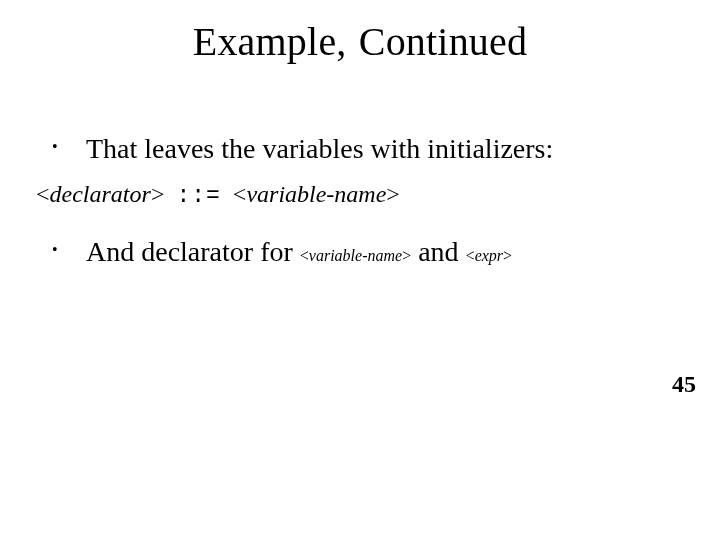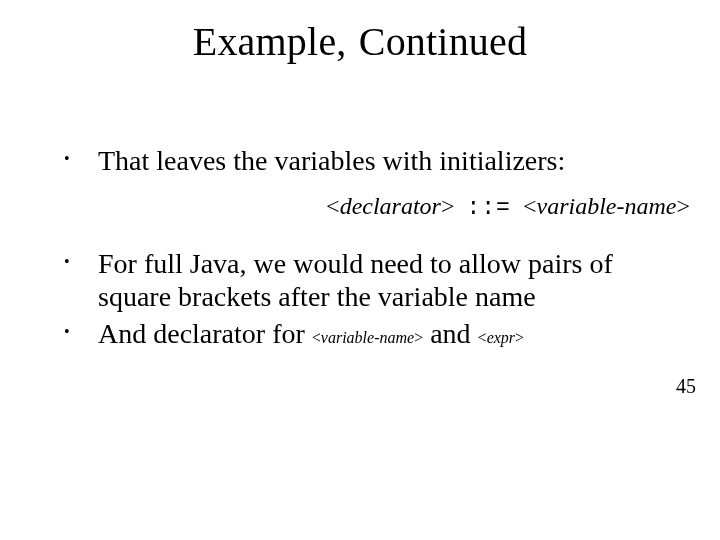--- a/index.html
+++ b/index.html
@@ -29,21 +29,21 @@
   }
   .title .comma { margin: 0 2px 0 0; }
   .body {
     position: absolute;
     top: 132px;
     left: 36px;
     right: 30px;
   }
   ul.bullets {
     list-style: none;
-    margin: 12px;
+    margin: 0;
     padding: 0;
   }
   ul.bullets > li {
     position: relative;
     padding-left: 50px;
     font-size: 28px;
     line-height: 1.18;
     margin: 0 0 4px 0;
   }
   ul.bullets > li::before {
@@ -51,37 +51,37 @@
     position: absolute;
     left: 16px;
     top: 6px;
     font-size: 16px;
   }
   .grammar {
     font-size: 24px;
     line-height: 1.25;
     margin: 14px 0 24px 0;
     white-space: nowrap;
-    text-align: right;
   }
   .grammar .line2 {
     display: block;
     padding-left: 195px;
   }
   .nt { font-style: italic; }
   .angle { font-style: normal; font-family: "Times New Roman", serif; }
   .op { font-family: "Courier New", monospace; font-size: 23px; letter-spacing: 1px; }
   .eq { font-family: "Courier New", monospace; font-size: 23px; }
   .pipe { font-family: "Courier New", monospace; font-size: 23px; }
   .inline-nt { font-size: 16px; }
   .pagenum {
     position: absolute;
     right: 24px;
     bottom: 14px;
-    font-size: 20px;
+    font-size: 24px;
+    font-weight: bold;
   }
 </style>
 </head>
 <body>
 
 <div class="slide">
 
   <div class="title">
     <span>Example</span><span class="comma">,</span>
     <span>Continued</span>
@@ -98,23 +98,20 @@
     <div class="grammar">
       <span>
         <span class="angle">&lt;</span><span class="nt">declarator</span><span class="angle">&gt;</span>
         &nbsp;<span class="op">::=</span>&nbsp;
         <span class="angle">&lt;</span><span class="nt">variable-name</span><span class="angle">&gt;</span>
       </span>
     </div>
 
     <ul class="bullets">
       <li>
-        <span>For full Java, we would need to allow pairs of square brackets after the variable name</span>
-      </li>
-      <li>
         <span>And declarator for </span><span class="inline-nt"><span class="angle">&lt;</span><span class="nt">variable-name</span><span class="angle">&gt;</span></span><span> and </span><span class="inline-nt"><span class="angle">&lt;</span><span class="nt">expr</span><span class="angle">&gt;</span></span>
       </li>
     </ul>
 
   </div>
 
   <div class="pagenum">45</div>
 </div>
 
 </body></html>

